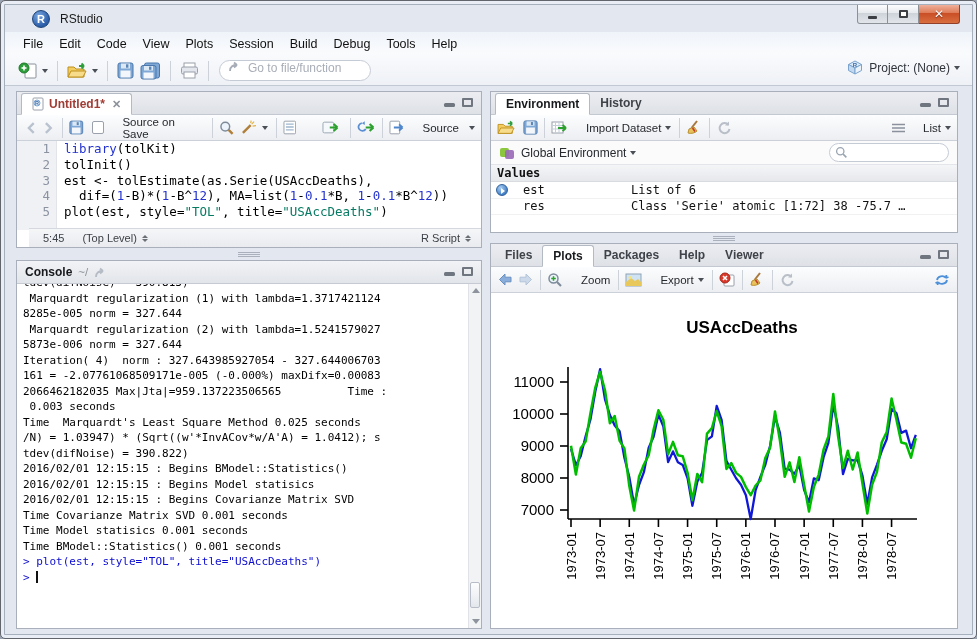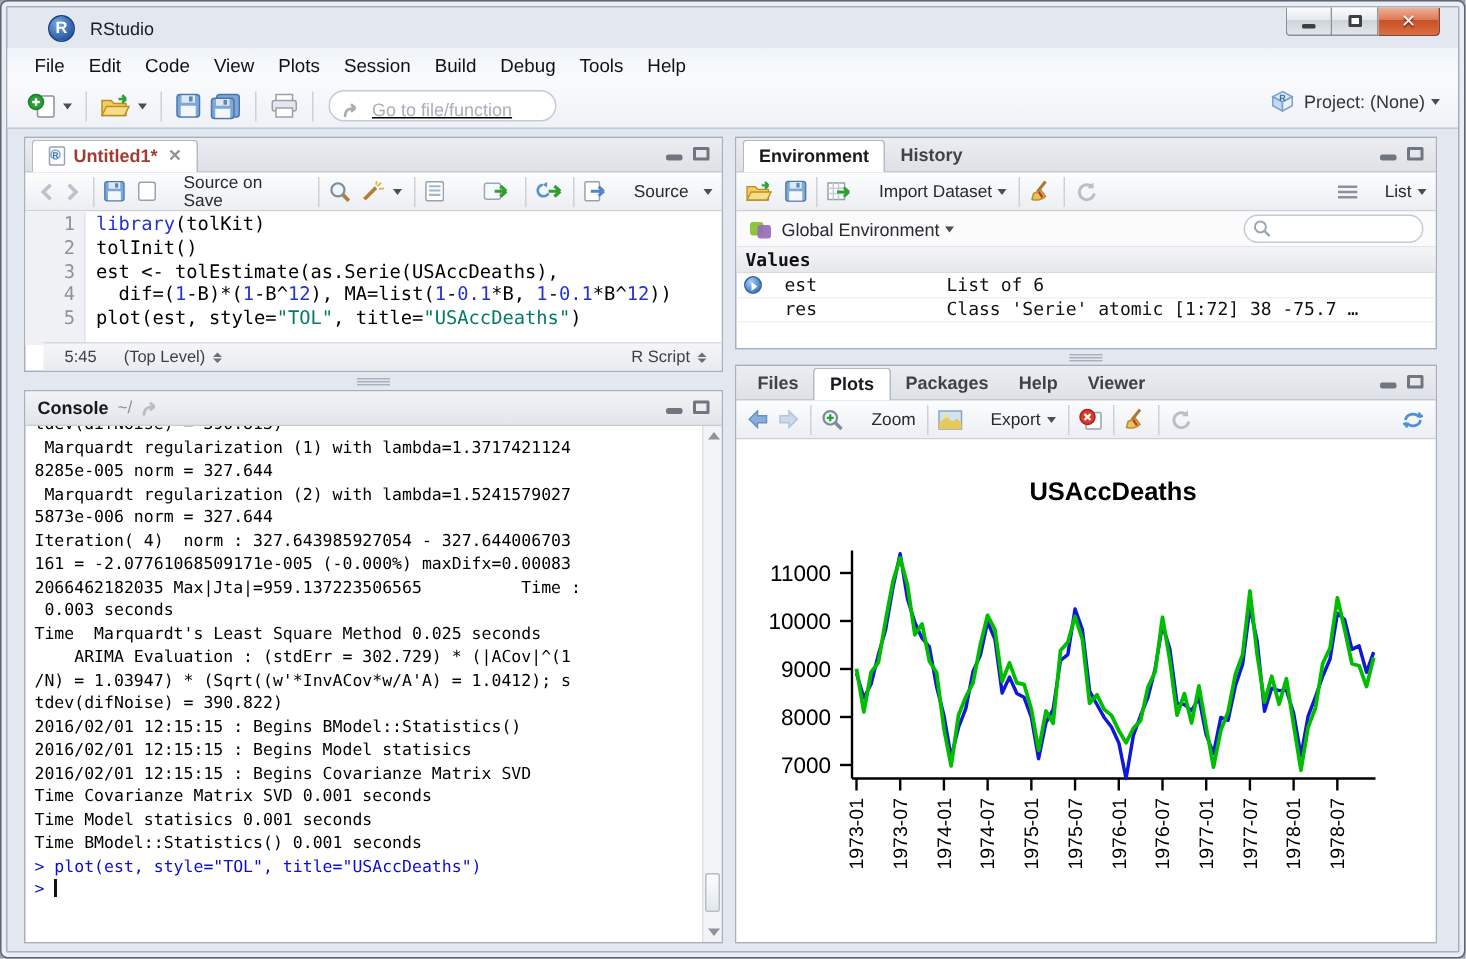--- a/index.html
+++ b/index.html
@@ -22,21 +22,21 @@
   .glyph-min { width:9px; height:3px; background:#3c3f44; border-radius:1px; margin-top:6px; }
   .glyph-max { width:9px; height:8px; border:2px solid #3c3f44; border-radius:1px; background:#fff; }
   .glyph-close { color:#f4f6f8; font-size:12px; font-weight:bold; text-shadow:0 1px 1px #7e2a10; font-family:"DejaVu Sans",sans-serif; }
   .chrome { position:absolute; left:4px; top:31px; right:4px; height:54px;
             background:linear-gradient(#eff4fa, #fafbfd 40%, #eef1f6); border-bottom:1px solid #c3c9d3; }
   .menubar { position:absolute; top:0; left:0; right:0; height:24px; display:flex; align-items:center; padding-left:10px; }
   .menu-item { font-size:12.5px; color:#111; padding:0 8px; }
   .toolbar { position:absolute; top:24px; left:0; right:0; height:29px; display:flex; align-items:center; padding-left:10px; }
   .tb-sep { width:1px; height:20px; background:#ccd1da; margin:0 6px; }
   .caret { width:0; height:0; border-left:3.5px solid transparent; border-right:3.5px solid transparent; border-top:4px solid #4a4f57; margin-left:4px; }
-  .goto-pill { width:152px; height:21px; border:1px solid #c5cbd5; border-radius:11px; background:#fff; display:flex; align-items:flex-end; padding-left:8px; margin-left:4px;text-decoration:underline; }
+  .goto-pill { width:152px; height:21px; border:1px solid #c5cbd5; border-radius:11px; background:#fff; display:flex; align-items:flex-start; padding-left:8px; margin-left:4px; }
   .goto-pill .ph { color:#a9aeb7; font-size:12px; margin-left:6px; }
   .project-sel { position:absolute; right:12px; top:28px; display:flex; align-items:center; }
   .project-sel .lbl { font-size:12px; color:#30343b; margin-left:6px; }
   .pane { position:absolute; background:#fff; border:1px solid #a9b0bb; }
   .tabstrip { position:relative; height:23px; background:linear-gradient(#ecedf1,#dee1e7); border-bottom:1px solid #c3c8d1; display:flex; align-items:flex-end; padding-left:4px; }
   .tab { height:22px; line-height:21px; padding:0 10px; font-size:12px; font-weight:bold; color:#3f4349; display:flex; align-items:center; }
   .tab.active { background:#fff; border:1px solid #b4bac3; border-bottom:1px solid #fff; border-radius:3px 3px 0 0; color:#17191c; margin-bottom:-1px; }
   .panebtns { position:absolute; right:8px; top:6px; display:flex; gap:7px; align-items:center; }
   .pb-min { width:11px; height:4px; background:#70767f; border-radius:1.5px; margin-top:5px; }
   .pb-max { width:11px; height:9px; border:2px solid #70767f; border-radius:1px; }
@@ -300,21 +300,20 @@
           <div>tdev(difNoise) = 390.813)</div>
           <div> Marquardt regularization (1) with lambda=1.3717421124</div>
           <div>8285e-005 norm = 327.644</div>
           <div> Marquardt regularization (2) with lambda=1.5241579027</div>
           <div>5873e-006 norm = 327.644</div>
           <div>Iteration( 4)  norm : 327.643985927054 - 327.644006703</div>
           <div>161 = -2.07761068509171e-005 (-0.000%) maxDifx=0.00083</div>
           <div>2066462182035 Max|Jta|=959.137223506565          Time :</div>
           <div> 0.003 seconds</div>
           <div>Time  Marquardt's Least Square Method 0.025 seconds</div>
-          <div>    ARIMA Evaluation : (stdErr = 302.729) * (|ACov|^(1</div>
           <div>/N) = 1.03947) * (Sqrt((w'*InvACov*w/A'A) = 1.0412); s</div>
           <div>tdev(difNoise) = 390.822)</div>
           <div>2016/02/01 12:15:15 : Begins BModel::Statistics()</div>
           <div>2016/02/01 12:15:15 : Begins Model statisics</div>
           <div>2016/02/01 12:15:15 : Begins Covarianze Matrix SVD</div>
           <div>Time Covarianze Matrix SVD 0.001 seconds</div>
           <div>Time Model statisics 0.001 seconds</div>
           <div>Time BModel::Statistics() 0.001 seconds</div>
           <div class="cline-in">&gt; plot(est, style="TOL", title="USAccDeaths")</div>
           <div class="cline-in">&gt; <span class="cursor"></span></div>

